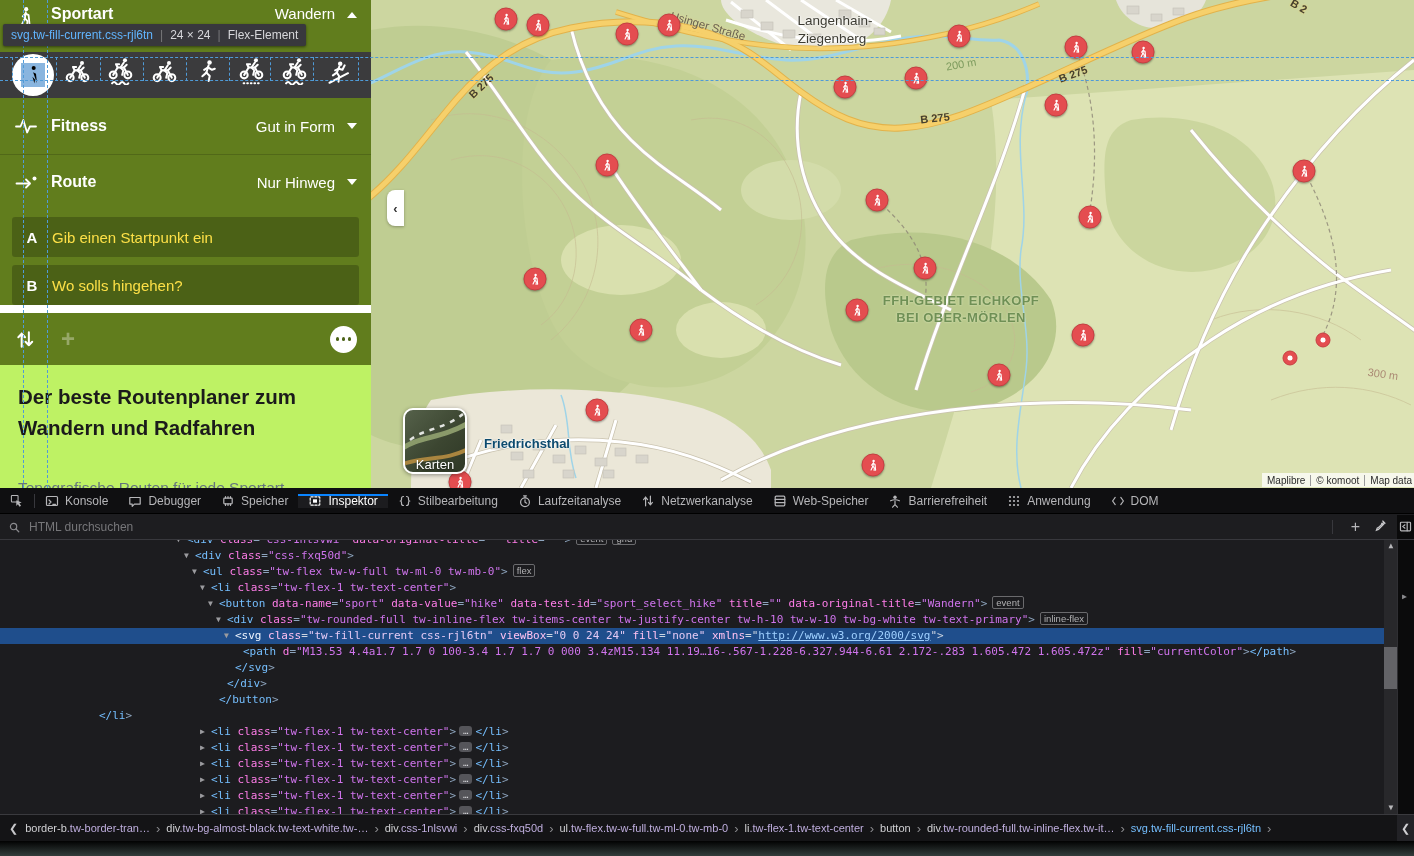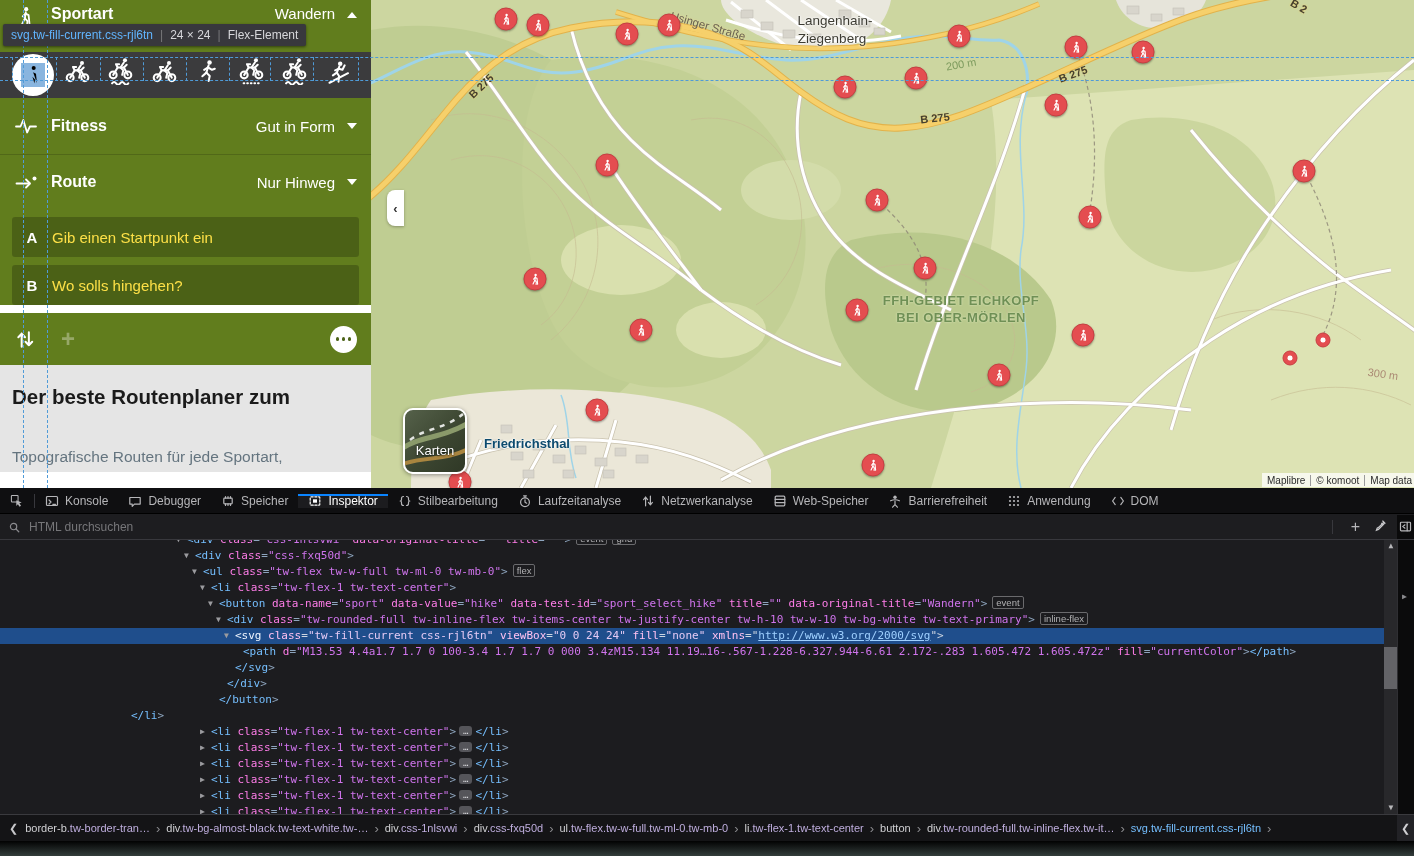--- a/index.html
+++ b/index.html
@@ -29,21 +29,21 @@
   .inputs{padding:8px 12px 0}
   .wp{height:40px;background:rgba(0,0,0,.22);border-radius:3px;display:flex;align-items:center;margin-bottom:8px}
   .wp .letter{width:40px;text-align:center;font-weight:bold;font-size:15px;color:#fff}
   .wp .ph{font-size:15px;color:#fde047}
   .actions{height:52px;display:flex;align-items:center;padding:0 14px}
   .swap{width:23px;height:23px;color:#fff}
   .swap svg{width:100%;height:100%;stroke:currentColor;fill:none;stroke-width:2.1;stroke-linecap:round;stroke-linejoin:round}
   .plus{color:#97a868;font-size:24px;font-weight:bold;margin-left:24px;line-height:1}
   .more-btn{margin-left:auto;width:27px;height:27px;border-radius:50%;background:#fff;display:flex;align-items:center;justify-content:center;gap:2.5px}
   .more-btn i{width:3.5px;height:3.5px;border-radius:50%;background:#4d6419}
-  .intro{padding:16px 12px 0;background:#e5e5e5}
+  .intro{padding:16px 18px 0;background:#bef264}
   .intro h1{margin:0;font-size:20.5px;line-height:31px;color:#1b1b1b;font-weight:bold}
   .intro p{margin:29px 0 0;font-size:15.5px;line-height:31px;color:#64747f}
   
   .tooltip{position:absolute;left:3px;top:24px;height:22px;background:#38383d;border-radius:2px;display:flex;align-items:center;padding:0 8px;font-size:12px;color:#d7d7db;z-index:60;box-shadow:0 1px 3px rgba(0,0,0,.5)}
   .tooltip .sel-name{color:#61b5ff}
   .tooltip .div{color:#77777b;margin:0 7px}
   
   .guide-h{position:absolute;left:0;width:1414px;height:0;border-top:1px dashed #4f9bd8;z-index:40;pointer-events:none}
   .guide-v{position:absolute;top:0;height:488px;width:0;border-left:1px dashed #4f9bd8;z-index:40;pointer-events:none}
   .tick{position:absolute;top:57px;height:24px;width:0;border-left:1px dashed #4f9bd8;z-index:40;pointer-events:none}
@@ -58,21 +58,21 @@
   .lb-area{font-size:13px;font-weight:bold;color:#6f9055;letter-spacing:.4px;text-shadow:0 0 2px #e4ebc8}
   .lb-village{font-size:13px;color:#0c4a6e;font-weight:700;text-shadow:0 0 2px #fff,0 0 3px #fff}
   .mk{position:absolute;width:21px;height:21px;border-radius:50%;background:#e44d50;border:1px solid #c53f42;box-shadow:0 1px 2px rgba(0,0,0,.35);display:flex;align-items:center;justify-content:center;color:#fff;transform:translate(-50%,-50%);z-index:20}
   .mk svg{width:14px;height:14px;stroke:currentColor;fill:none;stroke-width:2;stroke-linecap:round;stroke-linejoin:round}
   .mk svg .f{fill:#fff;stroke:none}
   .mkd{position:absolute;width:13px;height:13px;border-radius:50%;background:#e44d50;border:1px solid #c53f42;transform:translate(-50%,-50%);z-index:20}
   .mkd::after{content:"";position:absolute;left:4px;top:4px;width:4.5px;height:4.5px;border-radius:50%;background:#fff}
   .collapse-tab{position:absolute;left:16px;top:190px;width:17px;height:36px;background:#fff;border-radius:8px 0 0 8px;box-shadow:0 1px 3px rgba(0,0,0,.3);display:flex;align-items:center;justify-content:center;color:#333;font-size:13px;font-weight:bold;z-index:25}
   .karten{position:absolute;left:32px;top:408px;width:60px;height:62px;border-radius:10px;border:2.5px solid #fff;box-shadow:0 1px 4px rgba(0,0,0,.4);background:linear-gradient(135deg,#55614a 0%,#3c4631 55%,#2f3826 100%);z-index:25;display:flex;align-items:flex-end;justify-content:center;overflow:hidden}
   .karten .th{position:absolute;inset:0}
-  .karten span{position:relative;color:#fff;font-size:13px;margin-bottom:14px;text-shadow:0 1px 2px rgba(0,0,0,.7)}
+  .karten span{position:relative;color:#fff;font-size:13px;margin-bottom:0;text-shadow:0 1px 2px rgba(0,0,0,.7)}
   .attrib{position:absolute;right:0;bottom:1px;height:14px;width:152px;overflow:hidden;background:rgba(255,255,255,.75);display:flex;align-items:center;font-size:10px;color:#2b2b2b;z-index:25;white-space:nowrap}
   .attrib span{padding:0 5px;border-left:1px solid #9a9a9a}
   .attrib span:first-child{border-left:none}
   
   .devtools{position:absolute;left:0;top:488px;width:1414px;height:368px;background:#1c1c1f;z-index:70}
   .dt-tabs{height:25px;background:#0f0f11;display:flex;align-items:center;color:#b6b6b9;font-size:12px;border-bottom:1px solid #000}
   .pick{width:34px;display:flex;align-items:center;justify-content:center;border-right:1px solid #38383d}
   .dt-tabs svg{width:14px;height:14px;fill:none;stroke:currentColor;stroke-width:1.2;stroke-linecap:round;stroke-linejoin:round}
   .dt-tabs svg .f{fill:currentColor;stroke:none}
   .tab{display:flex;align-items:center;gap:6px;padding:0 10px;position:relative;cursor:default}
@@ -273,21 +273,21 @@
               <path d="M8 19.5V6M8 6L4.5 9.7M8 6l3.5 3.7M15.5 4.5V18M15.5 18l-3.5-3.7M15.5 18l3.5-3.7"></path>
             </svg></span>
         <span class="plus">+</span>
         <span class="more-btn">
             <i></i>
             <i></i>
             <i></i>
           </span>
       </div>
       <div class="intro">
-        <h1><span>Der beste Routenplaner zum</span><br></h1>
+        <h1><span>Der beste Routenplaner zum</span><br><span>Wandern und Radfahren</span></h1>
         <p><span>Topografische Routen für jede Sportart,</span><br></p>
       </div>
     </div>
 
     <div class="map">
       <svg class="canvas" width="1043" height="488" viewBox="0 0 1043 488">
         <rect x="0" y="0" width="1043" height="488" fill="#ccd6a0"></rect>
         <path d="M620,100 L1043,70 L1043,488 L560,488 C600,360 640,230 620,100 Z" fill="#dde3b4"></path>
         <path d="M0,30 C80,15 170,40 230,95 C290,150 320,230 300,310 C280,390 200,440 110,450 C60,455 20,445 0,435 Z" fill="#bfcd92"></path>
         <path d="M180,60 C280,45 370,80 410,150 C450,220 440,300 390,350 C340,400 250,400 200,350 C150,300 130,120 180,60 Z" fill="#c3d095"></path>
@@ -806,21 +806,21 @@
           <div class="line" style="padding-left: 184px;"><span class="exp">▼</span><span class="tk-t">&lt;div</span><span class="tk-a"> class</span><span class="tk-p">=</span><span class="tk-v">"css-fxq50d"</span><span class="tk-p">&gt;</span></div>
           <div class="line" style="padding-left: 192px;"><span class="exp">▼</span><span class="tk-t">&lt;ul</span><span class="tk-a"> class</span><span class="tk-p">=</span><span class="tk-v">"tw-flex tw-w-full tw-ml-0 tw-mb-0"</span><span class="tk-p">&gt;</span><span class="badge">flex</span></div>
           <div class="line" style="padding-left: 200px;"><span class="exp">▼</span><span class="tk-t">&lt;li</span><span class="tk-a"> class</span><span class="tk-p">=</span><span class="tk-v">"tw-flex-1 tw-text-center"</span><span class="tk-p">&gt;</span></div>
           <div class="line" style="padding-left: 208px;"><span class="exp">▼</span><span class="tk-t">&lt;button</span><span class="tk-a"> data-name</span><span class="tk-p">=</span><span class="tk-v">"sport"</span><span class="tk-a"> data-value</span><span class="tk-p">=</span><span class="tk-v">"hike"</span><span class="tk-a"> data-test-id</span><span class="tk-p">=</span><span class="tk-v">"sport_select_hike"</span><span class="tk-a"> title</span><span class="tk-p">=</span><span class="tk-v">""</span><span class="tk-a"> data-original-title</span><span class="tk-p">=</span><span class="tk-v">"Wandern"</span><span class="tk-p">&gt;</span><span class="badge">event</span></div>
           <div class="line" style="padding-left: 216px;"><span class="exp">▼</span><span class="tk-t">&lt;div</span><span class="tk-a"> class</span><span class="tk-p">=</span><span class="tk-v">"tw-rounded-full tw-inline-flex tw-items-center tw-justify-center tw-h-10 tw-w-10 tw-bg-white tw-text-primary"</span><span class="tk-p">&gt;</span><span class="badge">inline-flex</span></div>
           <div class="line sel" style="padding-left: 224px;"><span class="exp">▼</span><span class="tk-t">&lt;svg</span><span class="tk-a"> class</span><span class="tk-p">=</span><span class="tk-v">"tw-fill-current css-rjl6tn"</span><span class="tk-a"> viewBox</span><span class="tk-p">=</span><span class="tk-v">"0 0 24 24"</span><span class="tk-a"> fill</span><span class="tk-p">=</span><span class="tk-v">"none"</span><span class="tk-a"> xmlns</span><span class="tk-p">=</span><span class="tk-p">"</span><span class="tk-l">http://www.w3.org/2000/svg</span><span class="tk-p">"</span><span class="tk-p">&gt;</span></div>
           <div class="line" style="padding-left: 232px;"><span class="exp"></span><span class="tk-t">&lt;path</span><span class="tk-a"> d</span><span class="tk-p">=</span><span class="tk-v">"M13.53 4.4a1.7 1.7 0 100-3.4 1.7 1.7 0 000 3.4zM15.134 11.19…16-.567-1.228-6.327.944-6.61 2.172-.283 1.605.472 1.605.472z"</span><span class="tk-a"> fill</span><span class="tk-p">=</span><span class="tk-v">"currentColor"</span><span class="tk-p">&gt;</span><span class="tk-t">&lt;/path</span><span class="tk-p">&gt;</span></div>
           <div class="line" style="padding-left: 224px;"><span class="exp"></span><span class="tk-t">&lt;/svg</span><span class="tk-p">&gt;</span></div>
           <div class="line" style="padding-left: 216px;"><span class="exp"></span><span class="tk-t">&lt;/div</span><span class="tk-p">&gt;</span></div>
           <div class="line" style="padding-left: 208px;"><span class="exp"></span><span class="tk-t">&lt;/button</span><span class="tk-p">&gt;</span></div>
-          <div class="line" style="padding-left: 120px;"><span class="exp"></span><span class="tk-t">&lt;/li</span><span class="tk-p">&gt;</span></div>
+          <div class="line" style="padding-left: 88px;"><span class="exp"></span><span class="tk-t">&lt;/li</span><span class="tk-p">&gt;</span></div>
           <div class="line" style="padding-left: 200px;"><span class="exp">▶</span><span class="tk-t">&lt;li</span><span class="tk-a"> class</span><span class="tk-p">=</span><span class="tk-v">"tw-flex-1 tw-text-center"</span><span class="tk-p">&gt;</span><span class="dots">…</span><span class="tk-t">&lt;/li</span><span class="tk-p">&gt;</span></div>
           <div class="line" style="padding-left: 200px;"><span class="exp">▶</span><span class="tk-t">&lt;li</span><span class="tk-a"> class</span><span class="tk-p">=</span><span class="tk-v">"tw-flex-1 tw-text-center"</span><span class="tk-p">&gt;</span><span class="dots">…</span><span class="tk-t">&lt;/li</span><span class="tk-p">&gt;</span></div>
           <div class="line" style="padding-left: 200px;"><span class="exp">▶</span><span class="tk-t">&lt;li</span><span class="tk-a"> class</span><span class="tk-p">=</span><span class="tk-v">"tw-flex-1 tw-text-center"</span><span class="tk-p">&gt;</span><span class="dots">…</span><span class="tk-t">&lt;/li</span><span class="tk-p">&gt;</span></div>
           <div class="line" style="padding-left: 200px;"><span class="exp">▶</span><span class="tk-t">&lt;li</span><span class="tk-a"> class</span><span class="tk-p">=</span><span class="tk-v">"tw-flex-1 tw-text-center"</span><span class="tk-p">&gt;</span><span class="dots">…</span><span class="tk-t">&lt;/li</span><span class="tk-p">&gt;</span></div>
           <div class="line" style="padding-left: 200px;"><span class="exp">▶</span><span class="tk-t">&lt;li</span><span class="tk-a"> class</span><span class="tk-p">=</span><span class="tk-v">"tw-flex-1 tw-text-center"</span><span class="tk-p">&gt;</span><span class="dots">…</span><span class="tk-t">&lt;/li</span><span class="tk-p">&gt;</span></div>
           <div class="line" style="padding-left: 200px;"><span class="exp">▶</span><span class="tk-t">&lt;li</span><span class="tk-a"> class</span><span class="tk-p">=</span><span class="tk-v">"tw-flex-1 tw-text-center"</span><span class="tk-p">&gt;</span><span class="dots">…</span><span class="tk-t">&lt;/li</span><span class="tk-p">&gt;</span></div>
         </div>
       <div class="vscroll">
           <span class="arr">▲</span>
           <span class="arr">▼</span>

